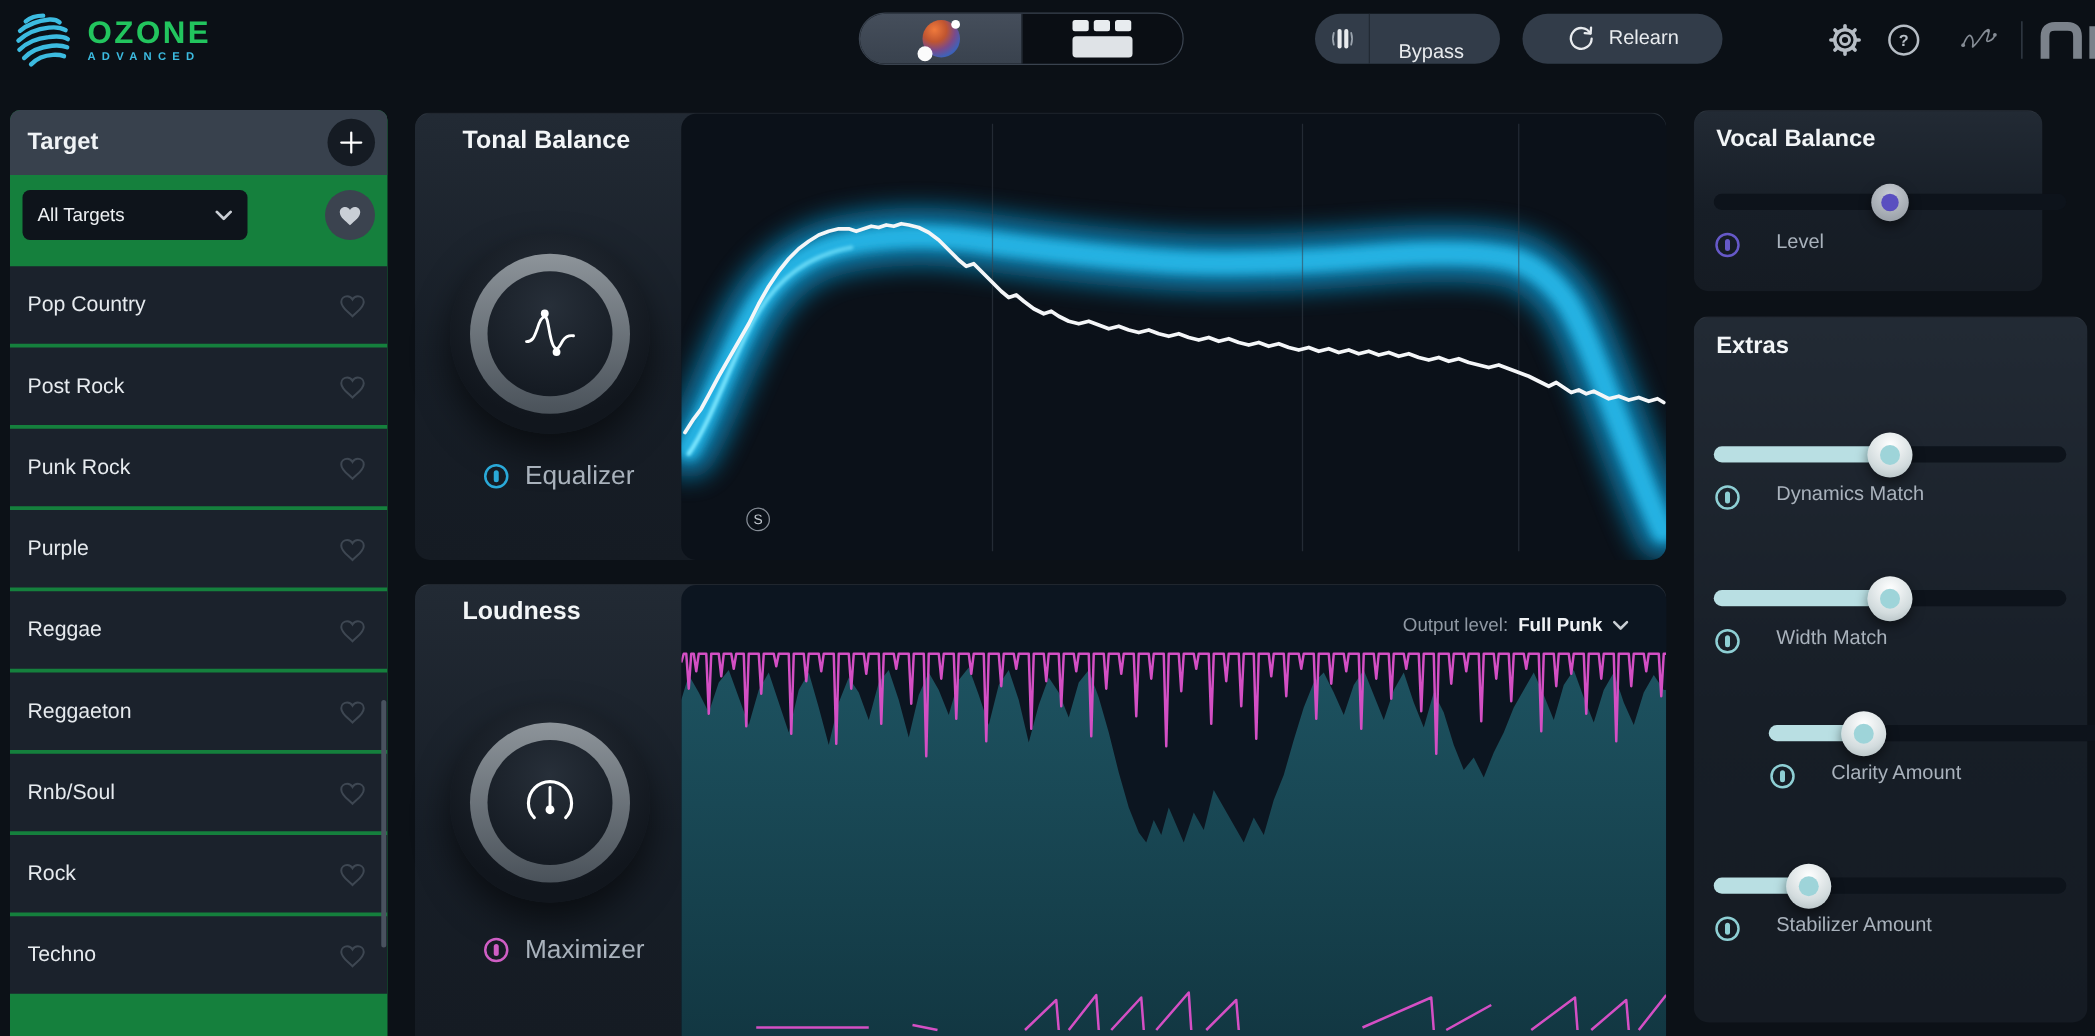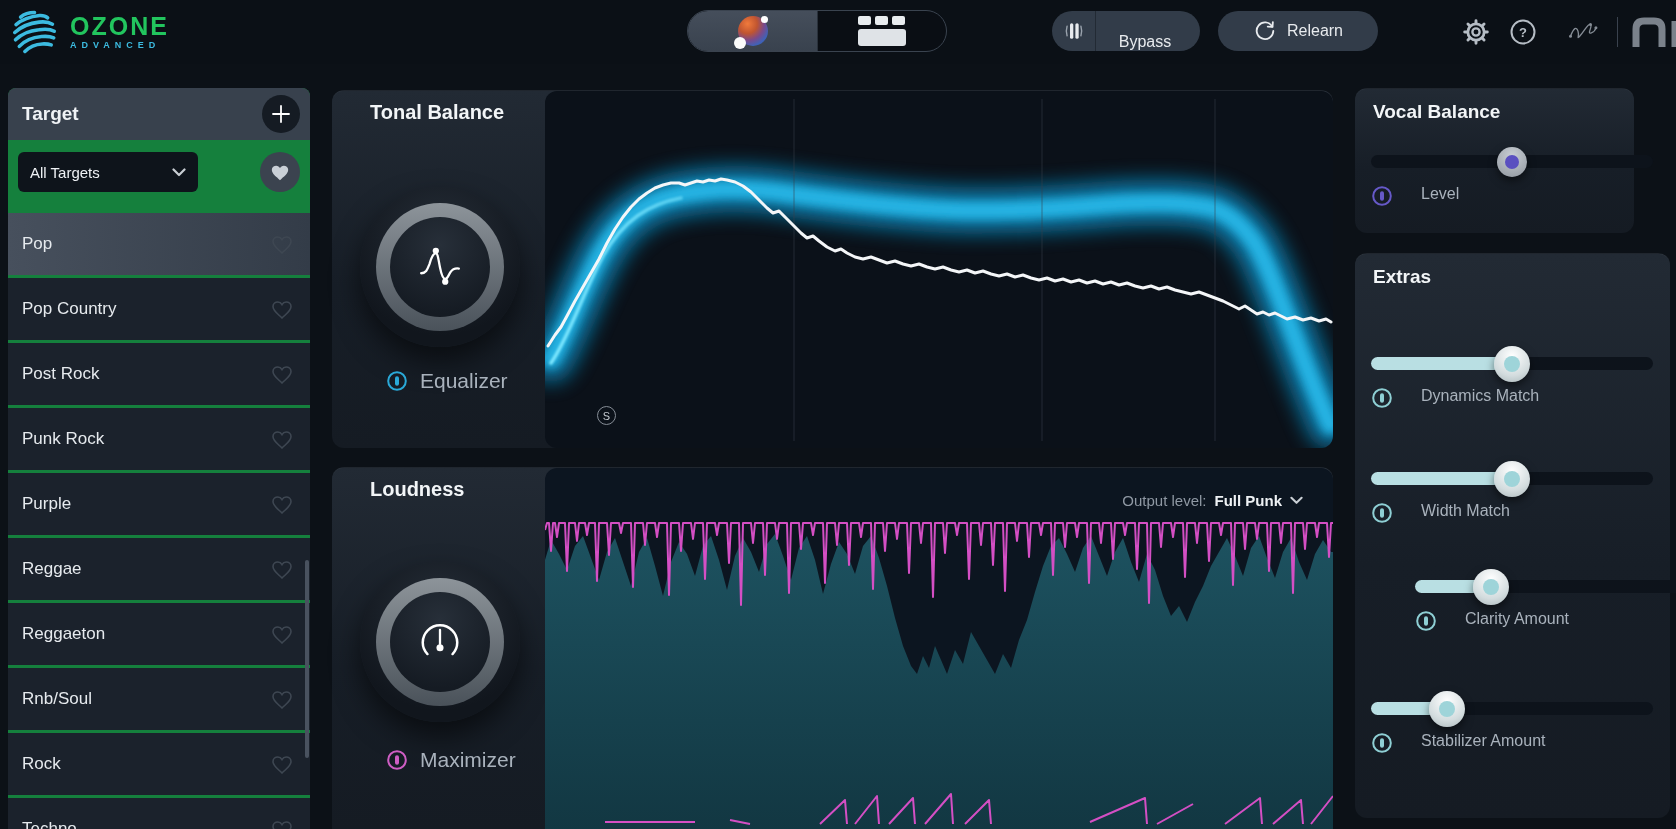--- a/index.html
+++ b/index.html
@@ -210,28 +210,20 @@
     <svg width="14" height="9" viewBox="0 0 14 9">
       <path d="M1.5 1.5 L7 7 L12.5 1.5" stroke="#c9ced4" stroke-width="2.2" fill="none" stroke-linecap="round" stroke-linejoin="round"></path>
     </svg>
   </div>
   <div id="fav-filter-btn">
     <svg width="22" height="20" viewBox="0 0 24 22">
       <path d="M12 20 C8 16 3 13 3 8.5 C3 5.5 5.5 4 7.8 4 C9.8 4 11.2 5.2 12 6.6 C12.8 5.2 14.2 4 16.2 4 C18.5 4 21 5.5 21 8.5 C21 13 16 16 12 20 Z" fill="#c9cfd6"></path>
     </svg>
   </div>
   <div id="target-list">
-  <div class="row selected">
-    <span class="row-label">Pop</span>
-    <span class="row-heart">
-      <svg width="24" height="22" viewBox="0 0 24 22">
-        <path d="M12 20 C8 16 3 13 3 8.5 C3 5.5 5.5 4 7.8 4 C9.8 4 11.2 5.2 12 6.6 C12.8 5.2 14.2 4 16.2 4 C18.5 4 21 5.5 21 8.5 C21 13 16 16 12 20 Z" fill="none" stroke="#3e4752" stroke-width="1.6"></path>
-      </svg>
-    </span>
-  </div>
 
   <div class="row">
     <span class="row-label">Pop Country</span>
     <span class="row-heart">
       <svg width="24" height="22" viewBox="0 0 24 22">
         <path d="M12 20 C8 16 3 13 3 8.5 C3 5.5 5.5 4 7.8 4 C9.8 4 11.2 5.2 12 6.6 C12.8 5.2 14.2 4 16.2 4 C18.5 4 21 5.5 21 8.5 C21 13 16 16 12 20 Z" fill="none" stroke="#3e4752" stroke-width="1.6"></path>
       </svg>
     </span>
   </div>
 

